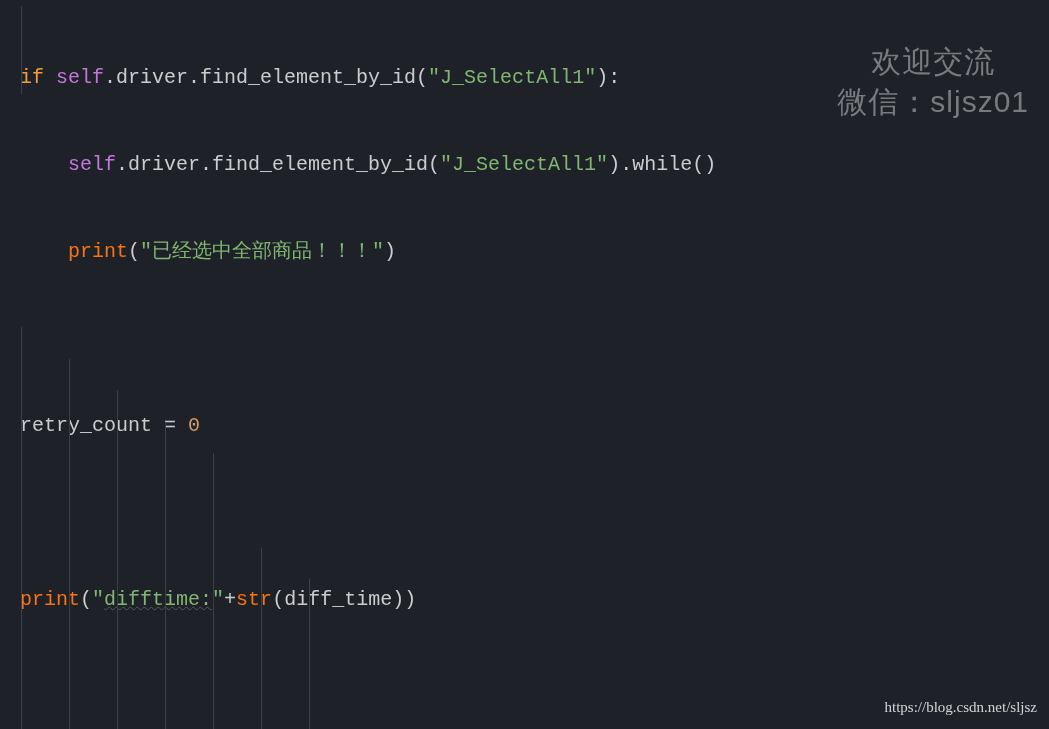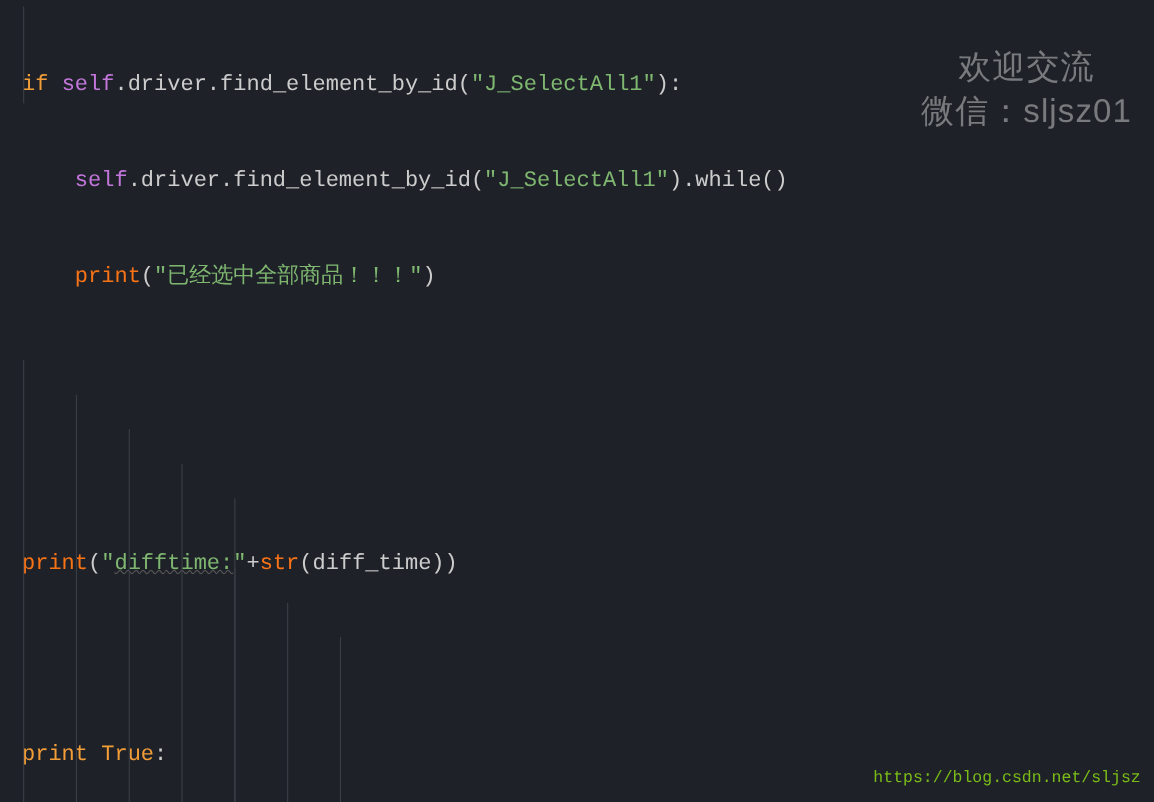--- a/index.html
+++ b/index.html
@@ -52,35 +52,36 @@
     line-height: 40px;
     text-align: center;
     opacity: 0.85;
     letter-spacing: 1px;
     font-weight: 400;
   }
   .footer {
     position: absolute;
     right: 12px;
     bottom: 6px;
-    color: #84cc16;
-    font-family: Liberation Mono, monospace;
+    color: #e5e5e5;
+    font-family: Liberation Serif, serif;
     font-size: 15px;
     opacity: 0.9;
     margin-left: 36px;
   }
 </style>
 </head>
 <body>
 
 <div class="code">
 <span class="line"><span class="kw">if</span> <span class="slf">self</span><span>.driver.find_element_by_id(</span><span class="str">"J_SelectAll1"</span><span>):</span></span>
 <span class="line">    <span class="slf">self</span><span>.driver.find_element_by_id(</span><span class="str">"J_SelectAll1"</span><span>).while()</span></span>
 <span class="line">    <span class="buil">print</span><span>(</span><span class="str">"已经选中全部商品！！！"</span><span>)</span></span>
 <span class="line"> </span>
+<span class="line"><span>retry_count = </span><span class="n0">0</span></span>
 <span class="line"> </span>
 <span class="line"><span class="buil">print</span><span>(</span><span class="str">"</span><span class="str wavy">difftime:</span><span class="str">"</span><span>+</span><span class="buil">str</span><span>(diff_time))</span></span>
 <span class="line"> </span>
 <span class="line"><span class="kw">print</span><span> </span><span class="bool">True</span><span>:</span></span>
 
 
 
 
 
 

